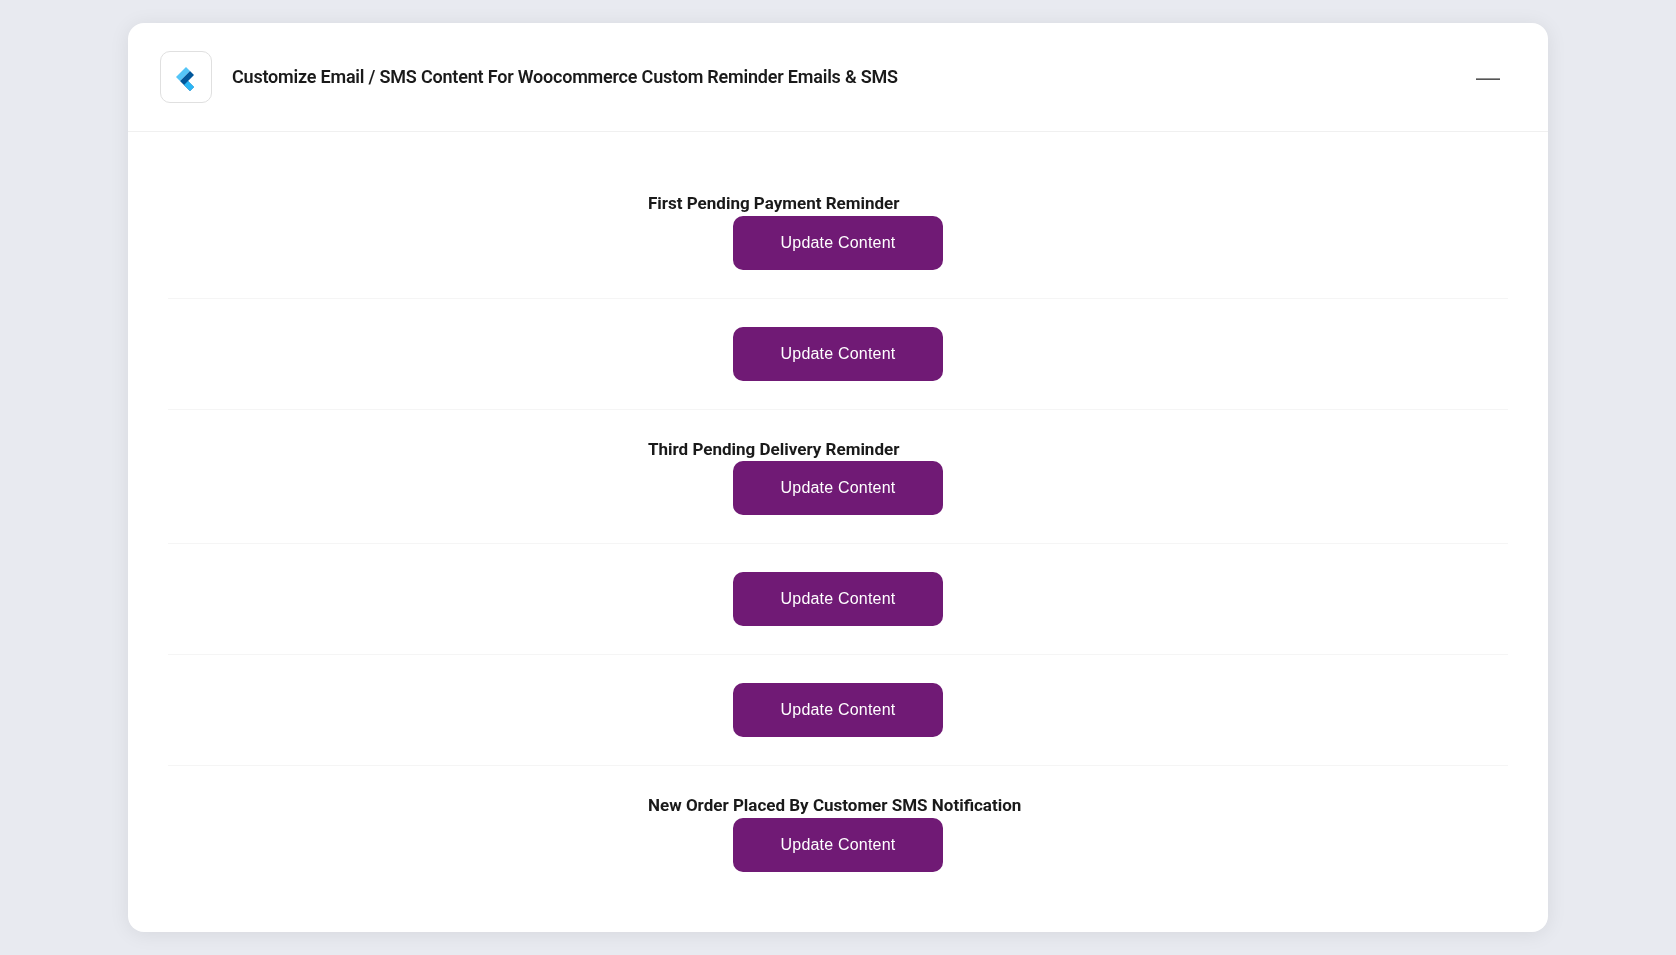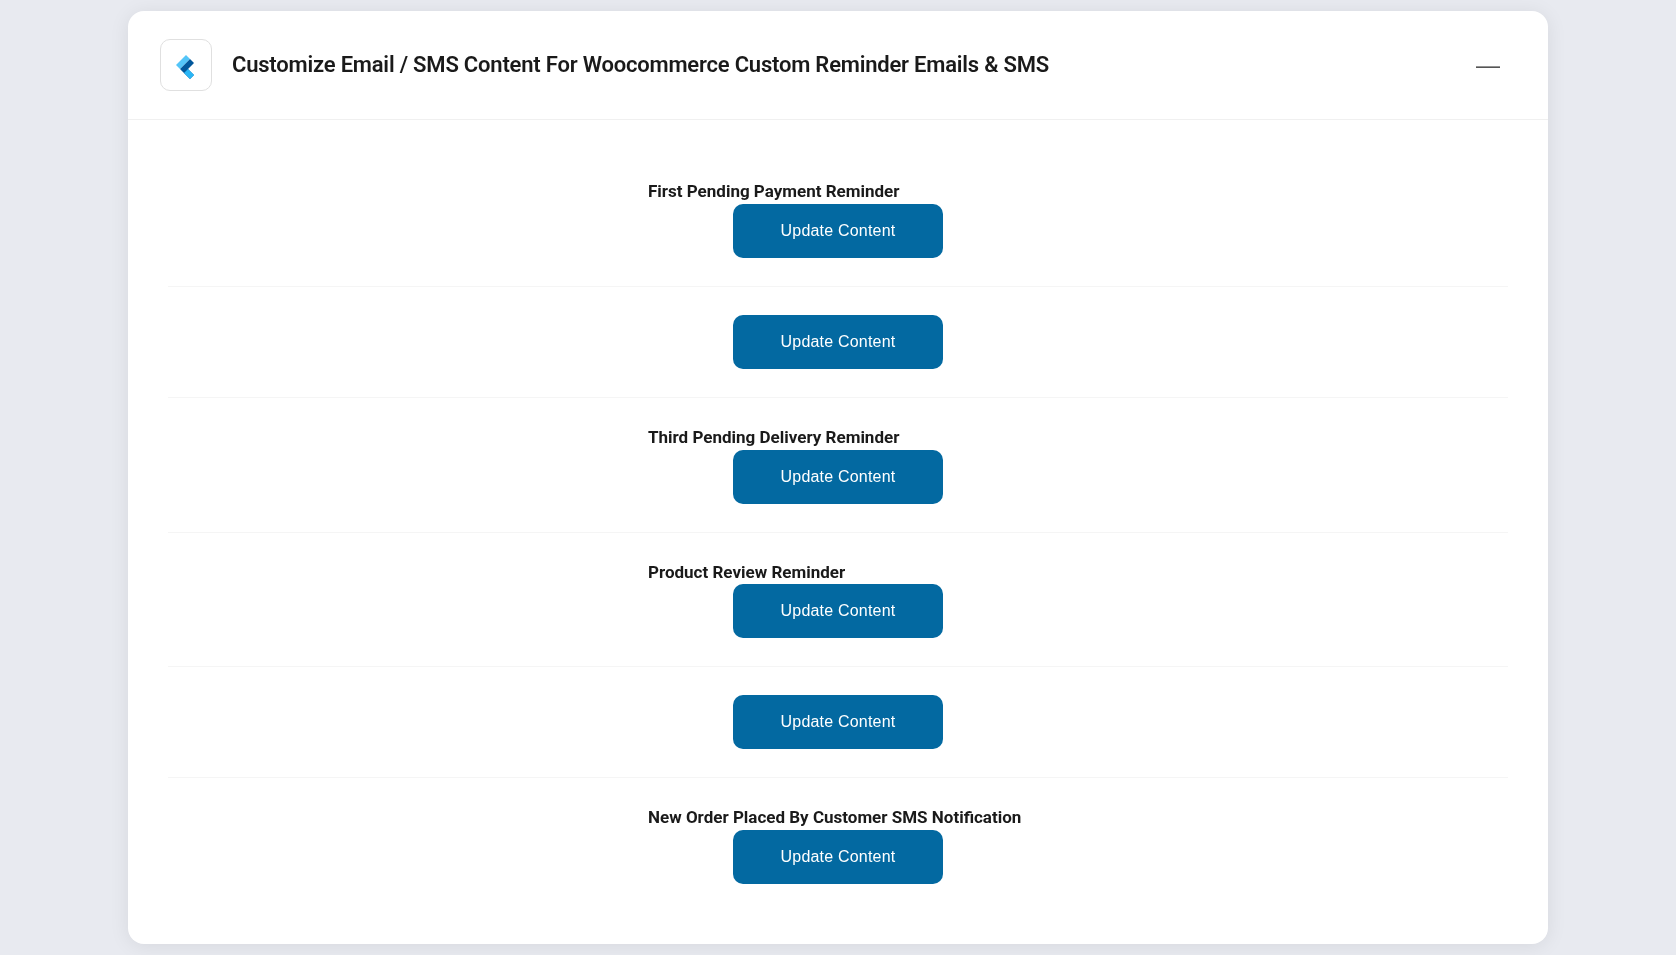--- a/index.html
+++ b/index.html
@@ -53,21 +53,21 @@
       justify-content: center;
       flex-shrink: 0;
     }
 
     .logo-icon {
       width: 30px;
       height: 30px;
     }
 
     .header-title {
-      font-size: 22px;
+      font-size: 18px;
       font-weight: 600;
       color: #1a1a1a;
       letter-spacing: -0.2px;
     }
 
     .minimize-btn {
       font-size: 24px;
       color: #555;
       cursor: pointer;
       background: none;
@@ -95,21 +95,21 @@
     .reminder-label {
       font-size: 17px;
       font-weight: 700;
       color: #1a1a1a;
       width: 380px;
       min-width: 380px;
       line-height: 1.4;
     }
 
     .update-btn {
-      background: #0369a1;
+      background: #701a75;
       color: #ffffff;
       border: none;
       border-radius: 10px;
       padding: 18px 48px;
       font-size: 16px;
       font-weight: 500;
       cursor: pointer;
       letter-spacing: 0.2px;
       transition: background 0.2s;
     }
@@ -138,21 +138,20 @@
         <button class="update-btn">Update Content</button>
       </div>
       <div class="reminder-row">
         <button class="update-btn">Update Content</button>
       </div>
       <div class="reminder-row">
         <span class="reminder-label">Third Pending Delivery Reminder</span>
         <button class="update-btn">Update Content</button>
       </div>
       <div class="reminder-row">
-        <span class="reminder-label">Product Review Reminder</span>
         <button class="update-btn">Update Content</button>
       </div>
       <div class="reminder-row">
         <button class="update-btn">Update Content</button>
       </div>
       <div class="reminder-row">
         <span class="reminder-label">New Order Placed By Customer SMS Notification</span>
         <button class="update-btn">Update Content</button>
       </div>
     </div>

